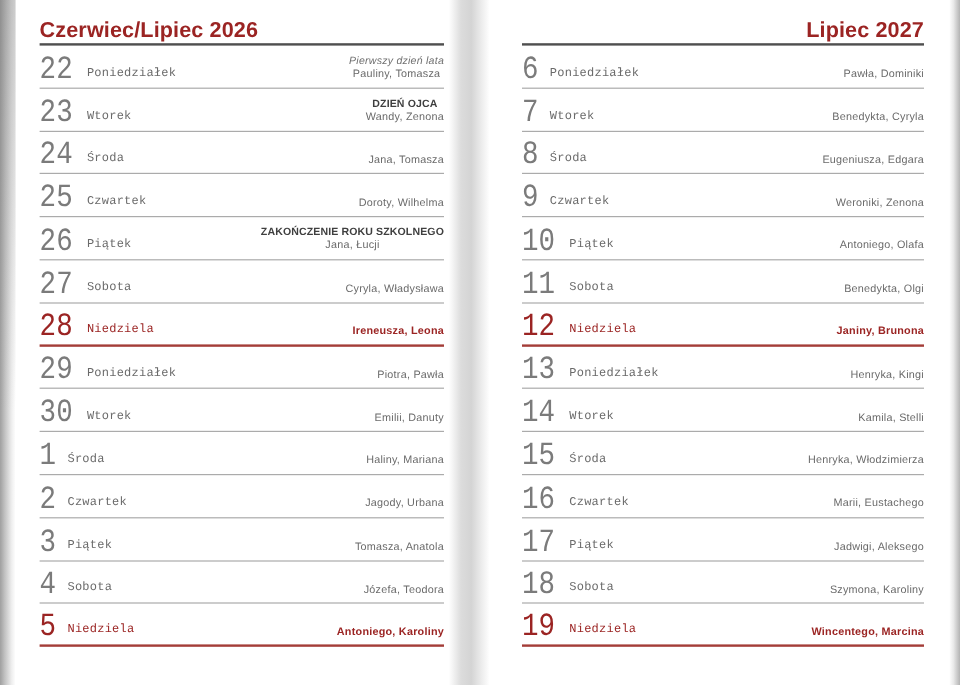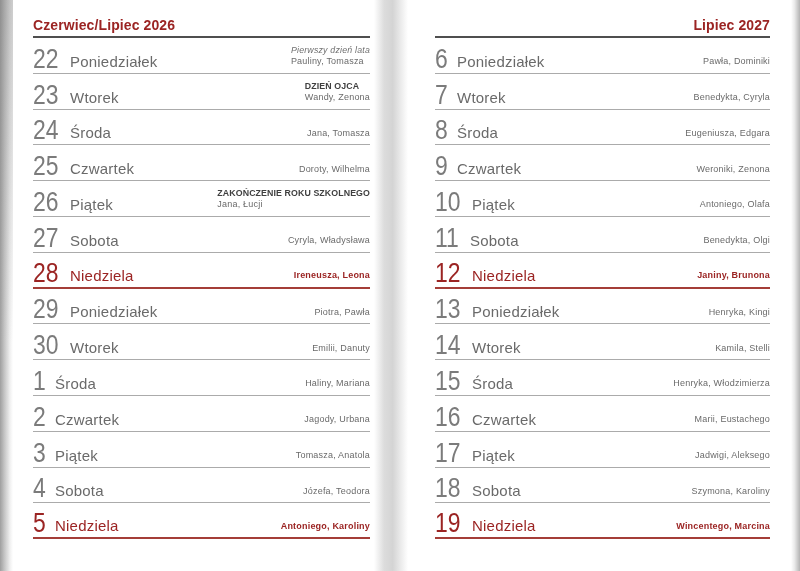--- a/index.html
+++ b/index.html
@@ -32,42 +32,42 @@
   .page-l{left:33px;width:337px;}
   .page-r{left:435px;width:335px;}
 
   .page-header{
     height:38px;box-sizing:border-box;
     border-bottom:2px solid var(--line-dark,#4f4f4f);
     display:flex;align-items:flex-end;padding-bottom:4px;
   }
   .page-header.align-right{justify-content:flex-end;}
   .page-header h1{
-    margin:0;font-size:14px;line-height:14px;font-weight:bold;
+    margin:0;font-size:18px;line-height:14px;font-weight:bold;
     color:var(--red,#9b2423);letter-spacing:.1px;
   }
 
   .row{
     height:35.8px;box-sizing:border-box;
     border-bottom:1px solid var(--line,#ababab);
     display:flex;justify-content:space-between;align-items:flex-end;
   }
   .row.sunday{border-bottom:2px solid var(--red-line,#a43d38);}
-  .daycell{display:flex;align-items:flex-end;}
+  .daycell{display:flex;align-items:flex-end;font-family:Liberation Mono, monospace;}
   .num{
     font-size:27px;line-height:21px;color:var(--num-gray,#7b7b7b);
     display:inline-block;transform:scaleX(.85);transform-origin:left bottom;
     margin-bottom:3px;font-weight:400;
   }
   .wd{
-    font-size:15px;line-height:10px;color:var(--text-gray,#6a6a6a);
+    font-size:10px;line-height:10px;color:var(--text-gray,#6a6a6a);
     margin-left:7px;margin-bottom:6px;letter-spacing:.2px;
   }
   .annot{
-    text-align:left;margin-bottom:5px;
+    text-align:center;margin-bottom:5px;
     font-size:9px;line-height:11.5px;color:var(--text-gray,#6a6a6a);
     letter-spacing:.2px;
   }
   .annot .note-italic{font-style:italic;font-size:8.8px;color:#6f6f6f;}
   .annot .note-bold{font-weight:bold;font-size:8.8px;color:#3f3f3f;letter-spacing:.1px;}
   .row.sunday .num,.row.sunday .wd{color:var(--red,#9b2423);}
   .row.sunday .annot .names{color:var(--red,#9b2423);font-weight:bold;}
 </style>
 </head>
 <body>

